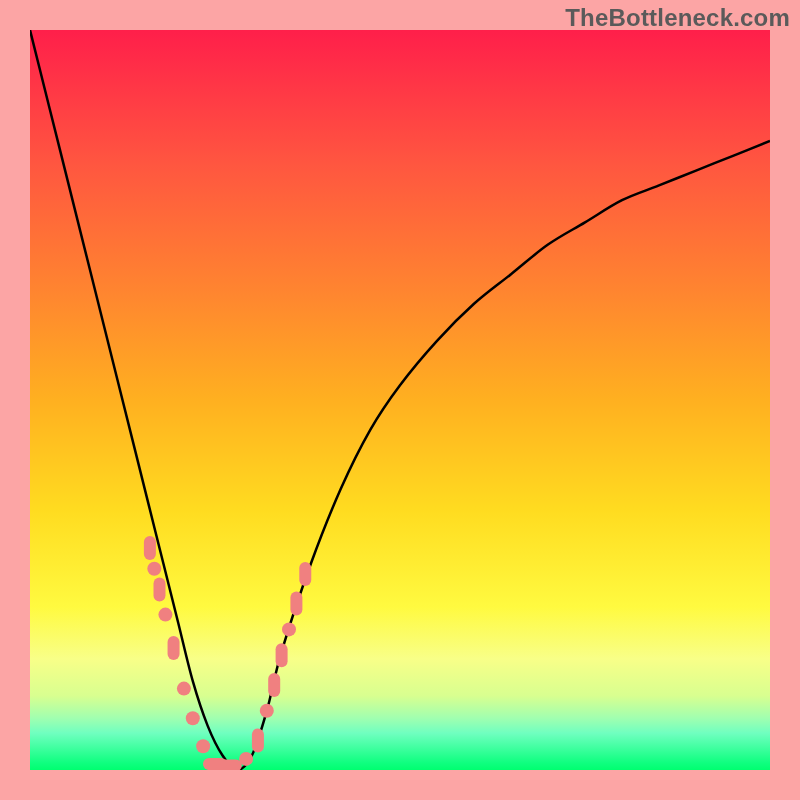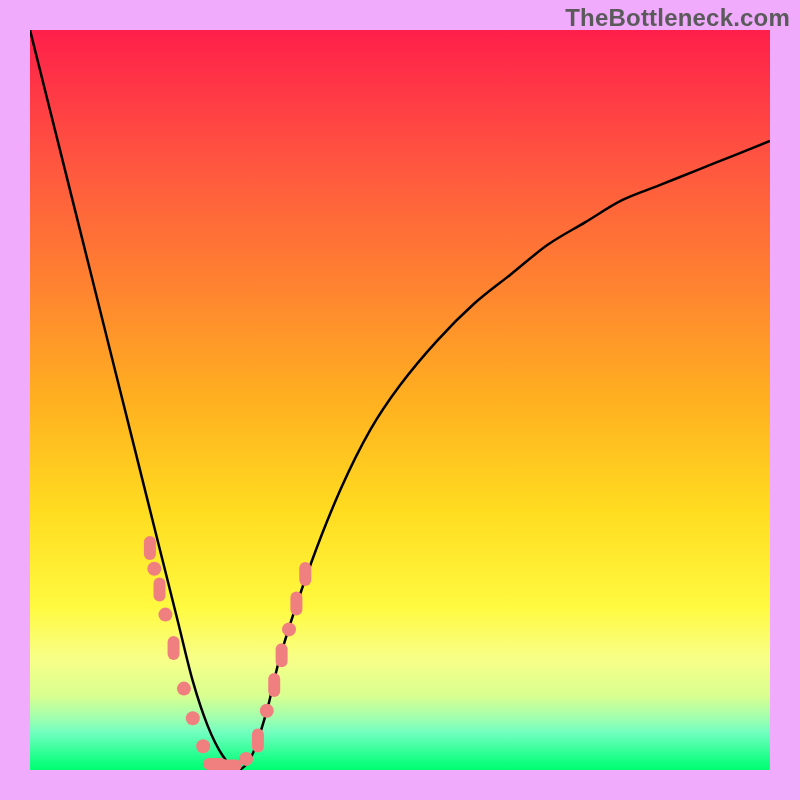--- a/index.html
+++ b/index.html
@@ -8,21 +8,21 @@
     width: 800px;
     height: 800px;
     overflow: hidden;
     font-family: Arial, Helvetica, sans-serif;
     background: #000;
   }
   .chart-container {
     position: relative;
     width: 800px;
     height: 800px;
-    background: #f0abfc;
+    background: #fca5a5;
   }
   .plot-area {
     position: absolute;
     left: 30px;
     top: 30px;
     width: 740px;
     height: 740px;
     background: linear-gradient(
       to bottom,
       #ff1f4a 0%,

